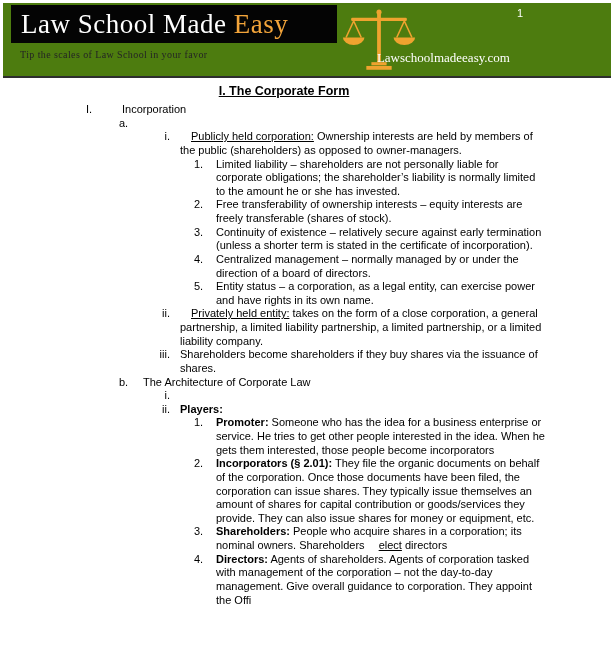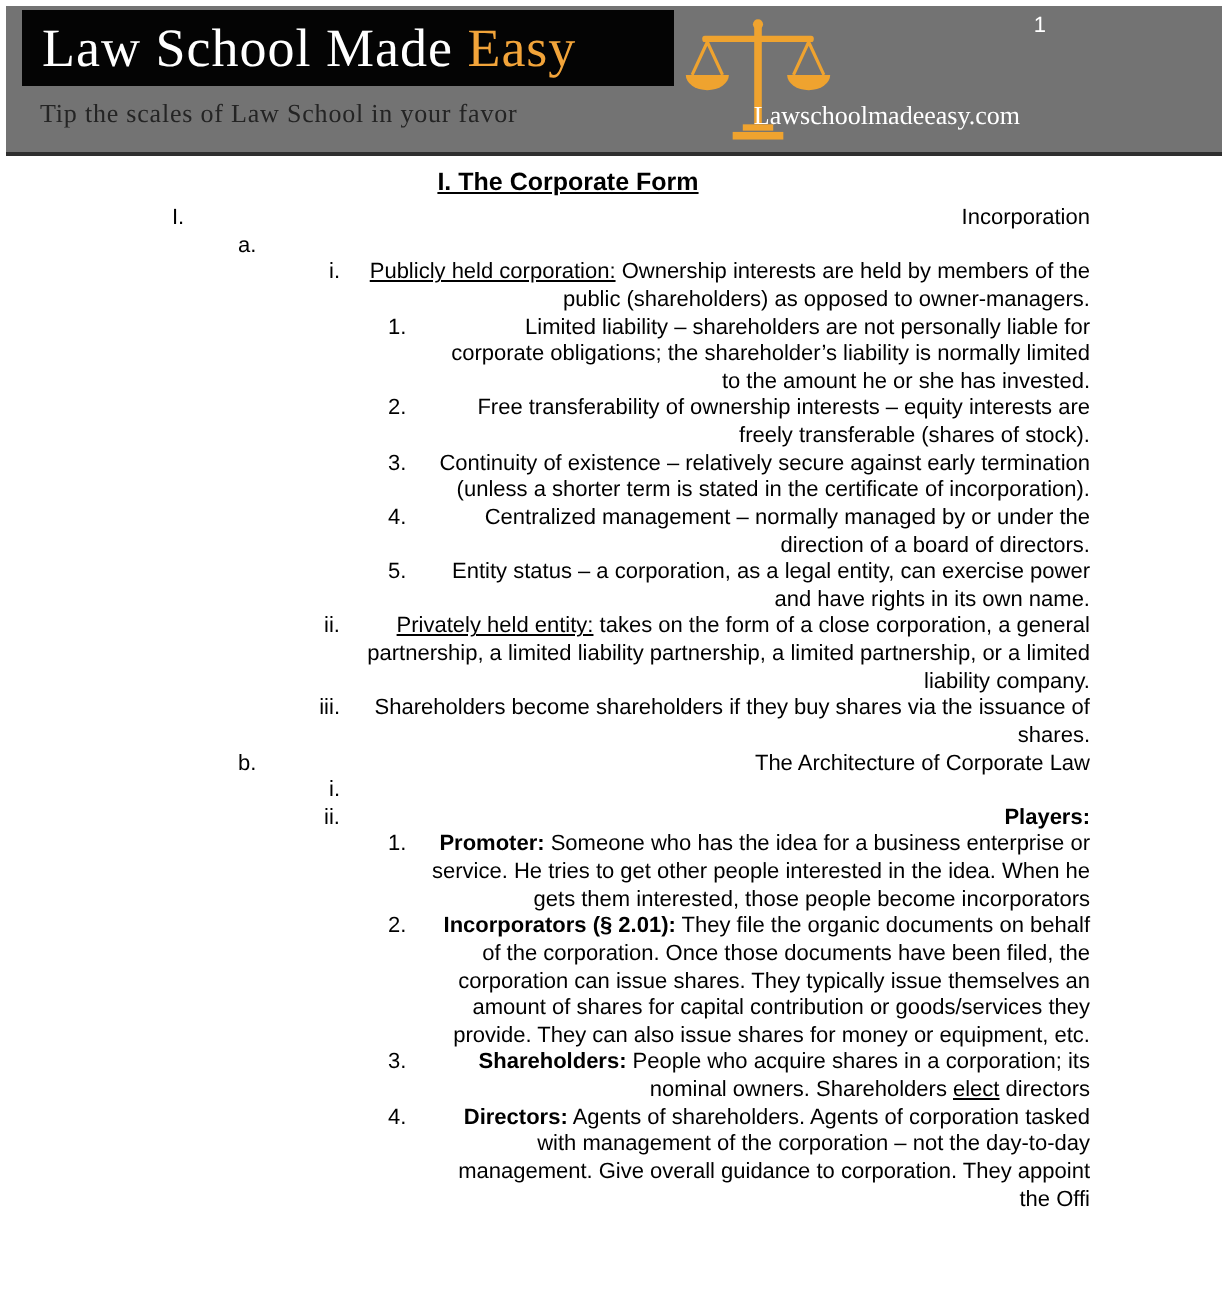--- a/index.html
+++ b/index.html
@@ -6,38 +6,38 @@
   body {
     width:614px; height:647px;
     background:#ffffff;
     overflow:hidden;
     position:relative;
     font-family:"Liberation Sans", sans-serif;
   }
   
   .header {
     position:absolute; top:3px; left:3px; right:3px; height:73px;
-    background:#737373;
+    background:#4d7c0f;
     border-bottom:2px solid #2e2e2e;
   }
   .logo-box {
     position:absolute; top:2px; left:8px; width:326px; height:38px;
     background:#040404;
     display:flex; align-items:center;
     padding-left:10px; box-sizing:border-box;
   }
   .logo-text {
     font-family:"Liberation Serif", serif;
     font-size:27px; color:#ffffff; letter-spacing:0.5px; white-space:nowrap;
   }
   .logo-text .accent { color:#F2A43A; }
   .tagline {
     position:absolute; left:17px; top:46px;
     font-family:"Liberation Serif", serif;
-    font-size:13px; color:#242424; letter-spacing:0.4px; white-space:nowrap;
+    font-size:10px; color:#242424; letter-spacing:0.4px; white-space:nowrap;
   }
   .scales { position:absolute; left:338px; top:3px; width:76px; height:68px; }
   .website {
     position:absolute; right:101px; top:47px;
     font-family:"Liberation Serif", serif;
     font-size:13px; color:#ffffff; white-space:nowrap;
   }
   .page-num {
     position:absolute; right:88px; top:4px;
     font-size:11px; color:#ffffff;
@@ -45,27 +45,27 @@
   
   .doc { position:absolute; top:84px; left:0; width:568px; color:#000; }
   .doc-title {
     text-align:center;
     font-size:12.5px; font-weight:bold; text-decoration:underline;
     margin:0 0 5px 0;
   }
   .outline { width:545px; }
   .item { display:flex; align-items:flex-start; font-size:11px; line-height:1.24; }
   .marker { flex:none; box-sizing:border-box; }
-  .txt { flex:1;text-align:right; }
+  .txt { flex:1; }
   .lv1 { padding-left:86px; }  .lv1 .marker { width:36px; }
   .lv2 { padding-left:119px; } .lv2 .marker { width:24px; }
   .lv3 { padding-left:144px; } .lv3 .marker { width:36px; text-align:right; padding-right:10px; }
   .lv4 { padding-left:194px; } .lv4 .marker { width:22px; }
   .b { font-weight:bold; }
-  .u { text-decoration:underline; }
+  .u { text-decoration:underline;margin-left:11px; }
 </style>
 </head>
 <body>
 
 <div class="header">
   <div class="logo-box">
     <span class="logo-text"><span>Law School Made </span><span class="accent">Easy</span></span>
   </div>
   <div class="tagline">Tip the scales of Law School in your favor</div>
 

